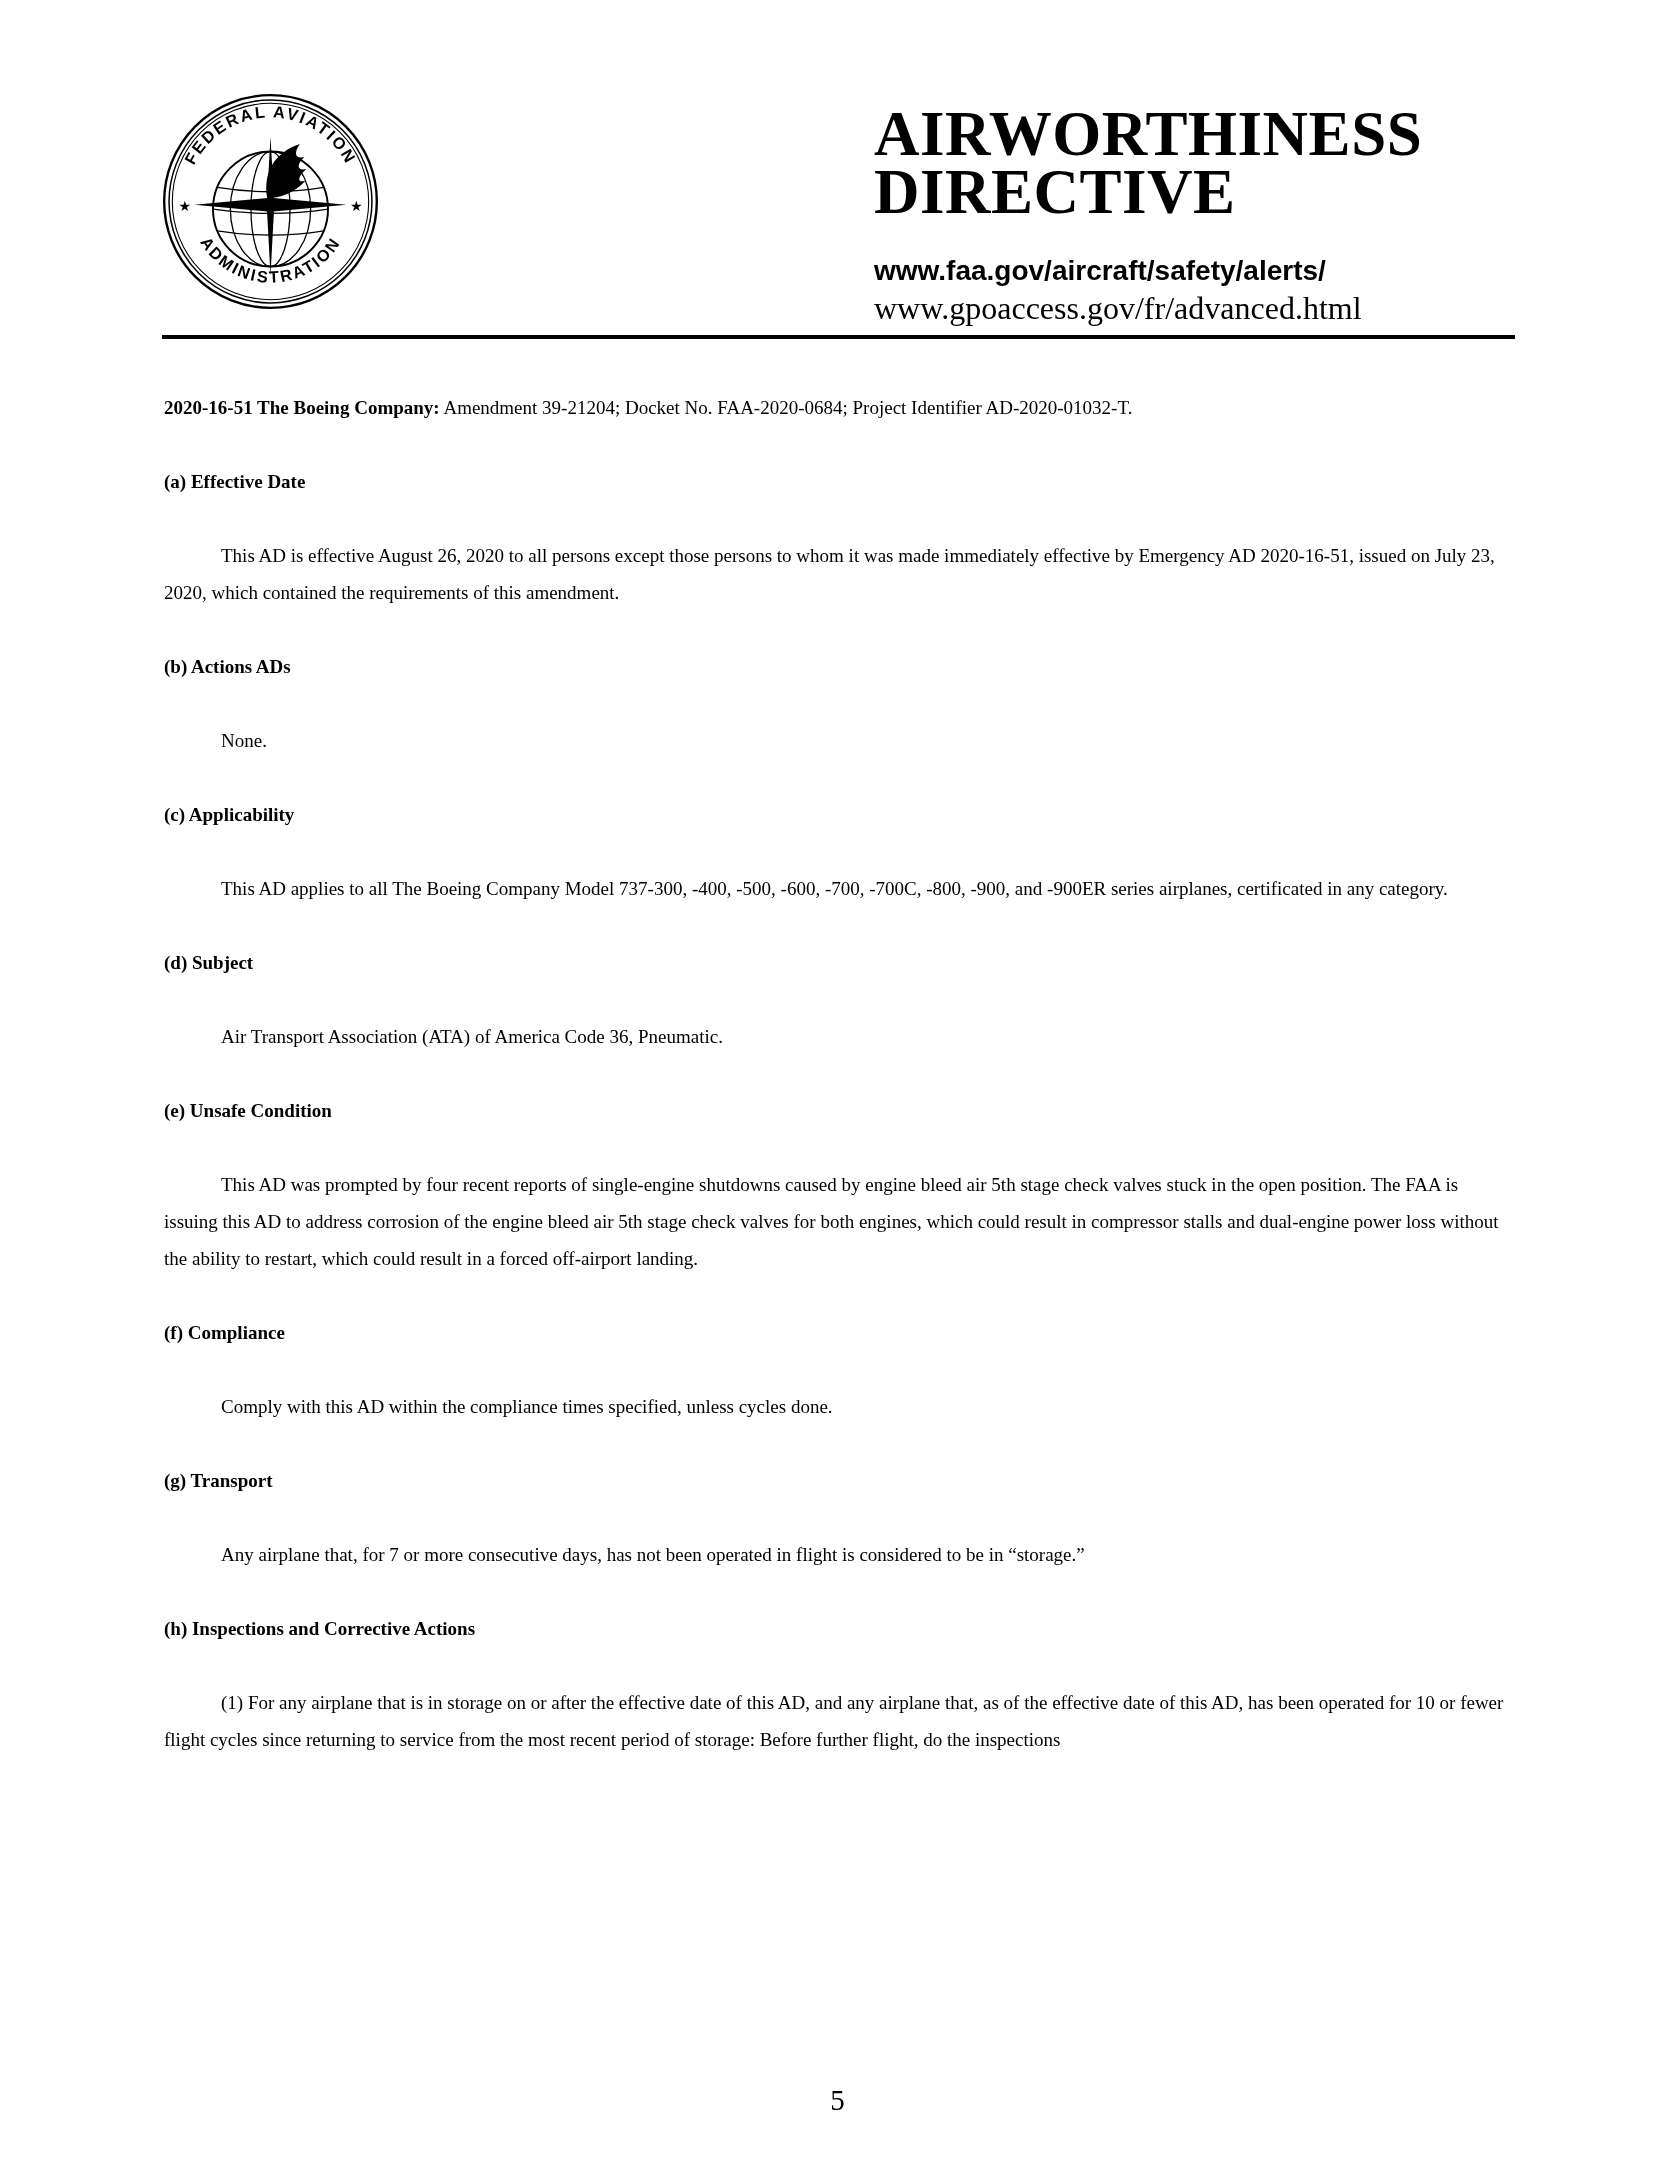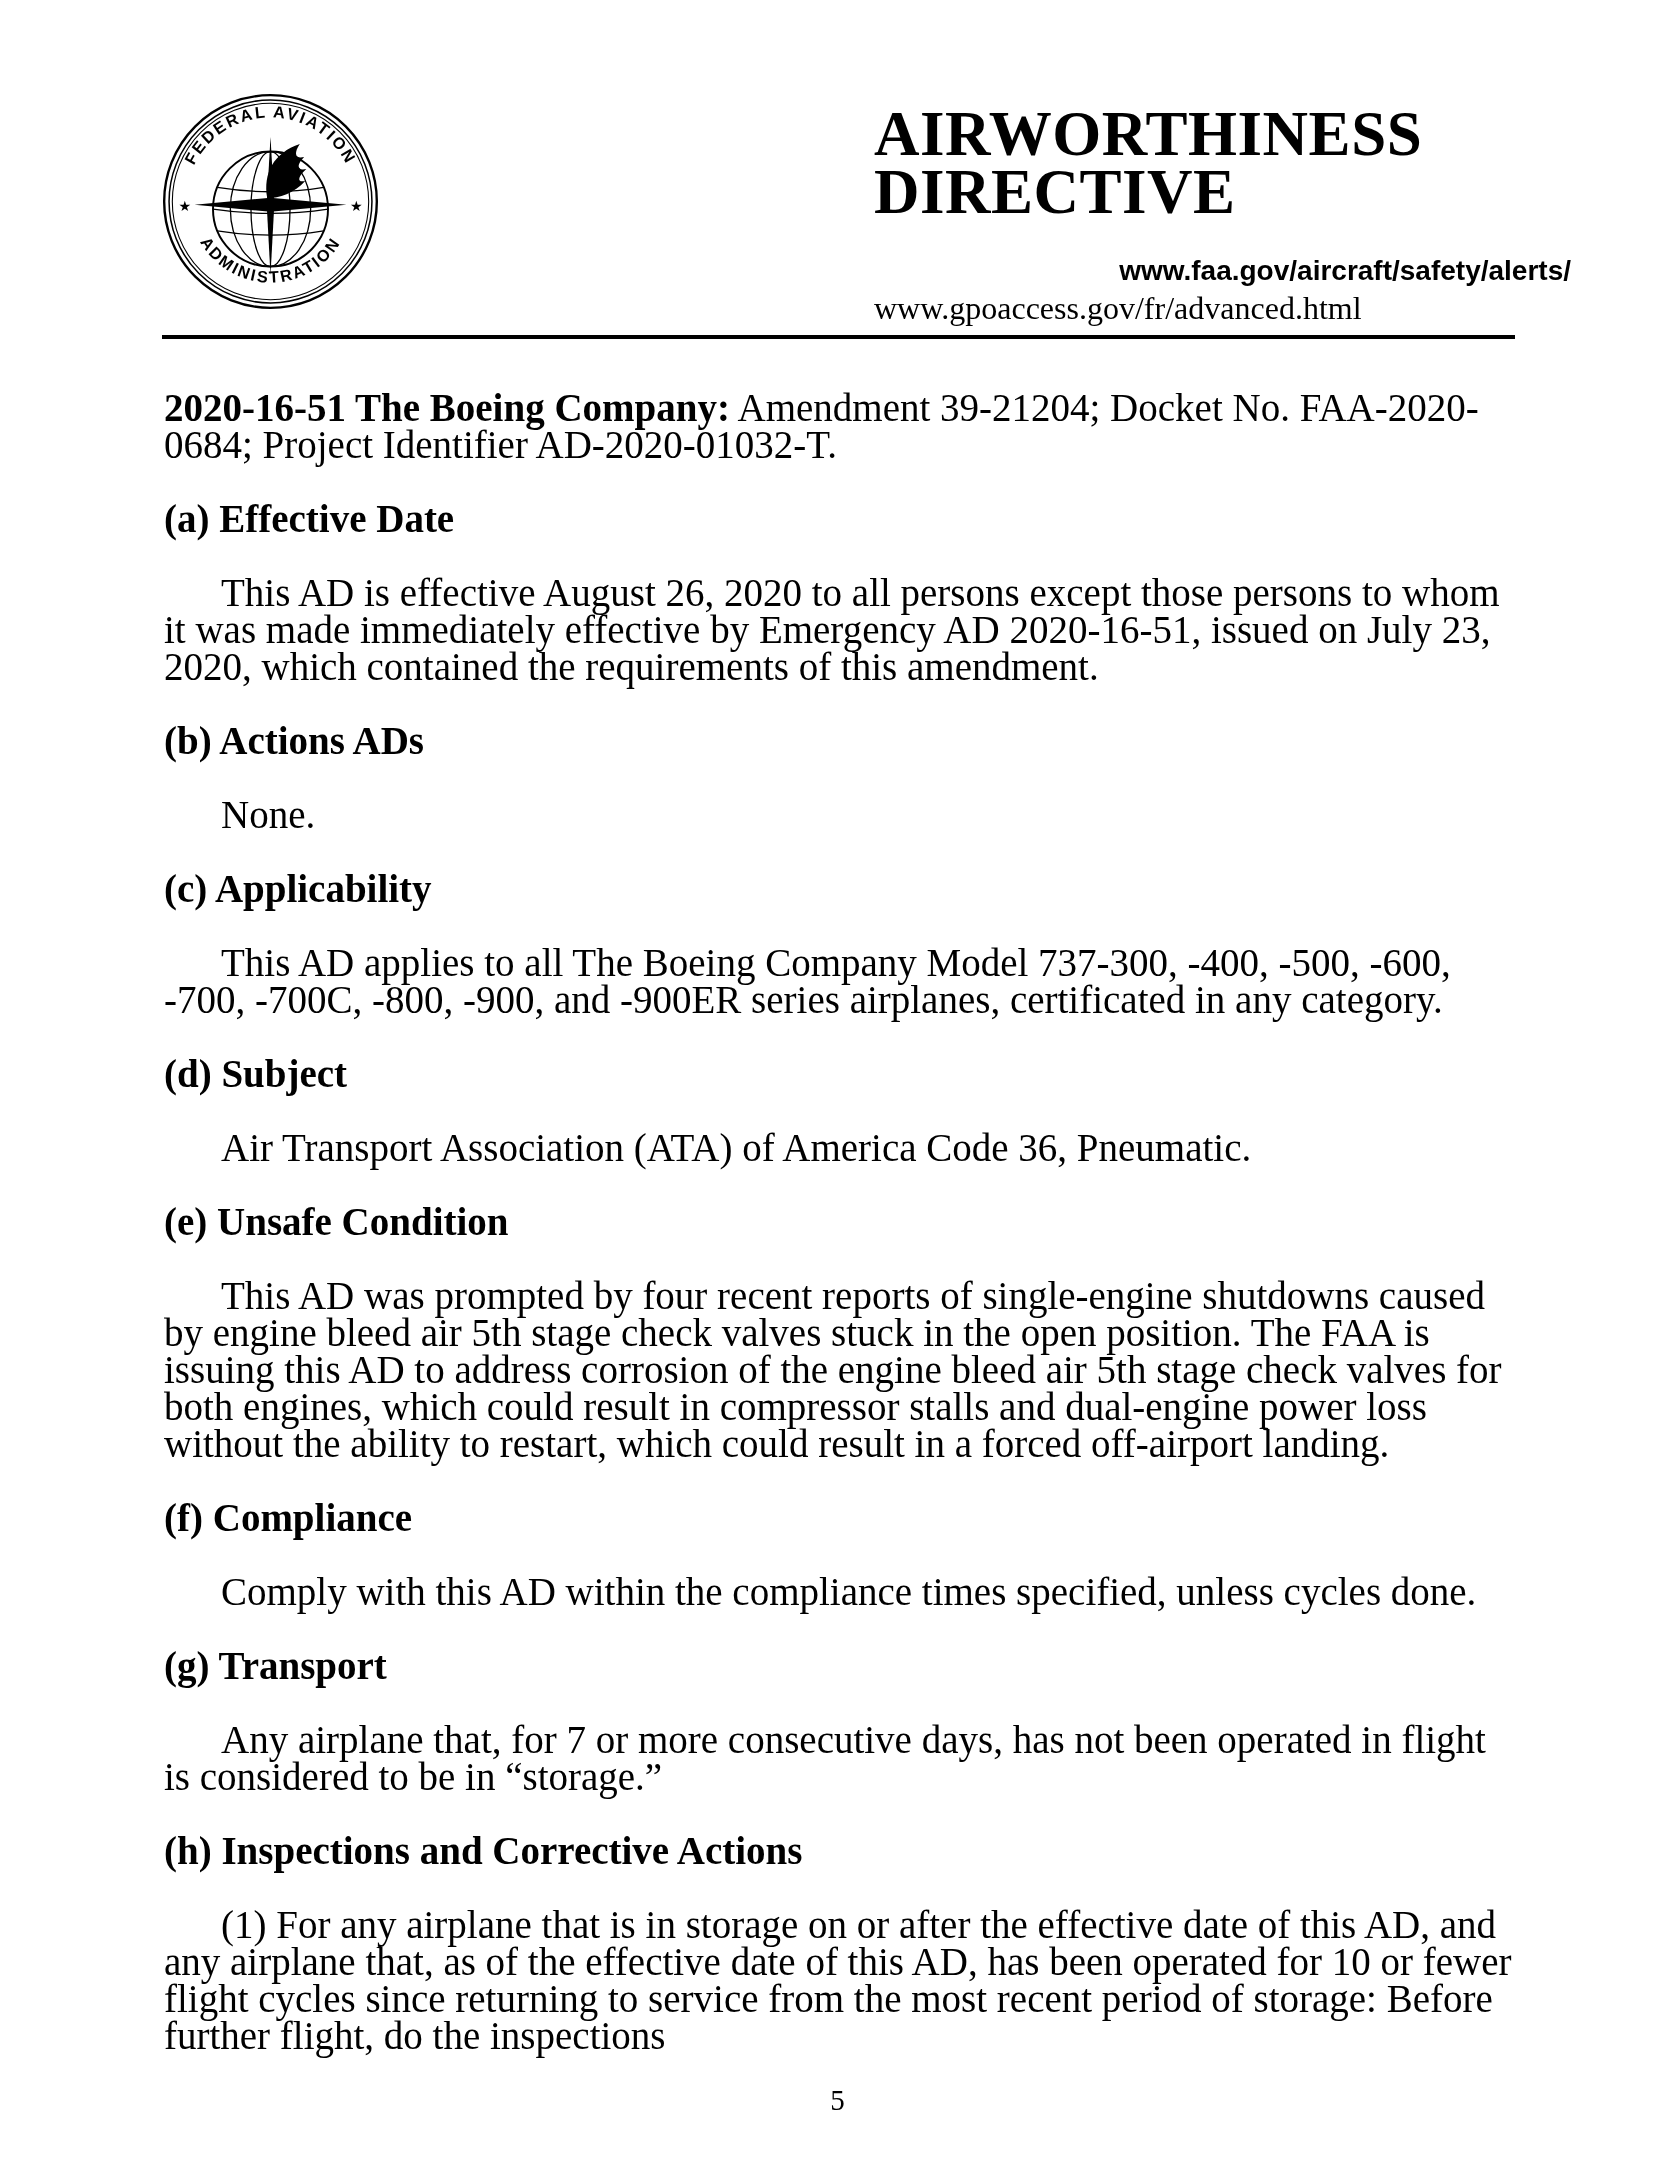--- a/index.html
+++ b/index.html
@@ -44,21 +44,20 @@
     font-size: 63px;
     line-height: 58px;
     letter-spacing: 0.5px;
   }
   .masthead-link-bold {
     margin-top: 32px;
     font-family: "Liberation Sans", sans-serif;
     font-weight: bold;
     font-size: 28px;
     line-height: 36px;
-    text-align: right;
   }
   .masthead-link-serif {
     font-family: "Liberation Serif", serif;
     font-size: 32px;
     line-height: 38px;
   }
   .header-rule {
     position: absolute;
     left: 162px;
     top: 335px;
@@ -66,21 +65,21 @@
     height: 4px;
     background: #000;
   }
 
   
   .doc-body {
     position: absolute;
     left: 164px;
     top: 389px;
     width: 1349px;
-    font-size: 39px;
+    font-size: 19px;
     line-height: 37px;
   }
   .doc-body p { margin: 0 0 37px 0; }
   .doc-body p.indent { text-indent: 57px; }
   .sec-heading {
     font-weight: bold;
     margin: 0 0 37px 0;
   }
   .intro b { font-weight: bold; }
 

